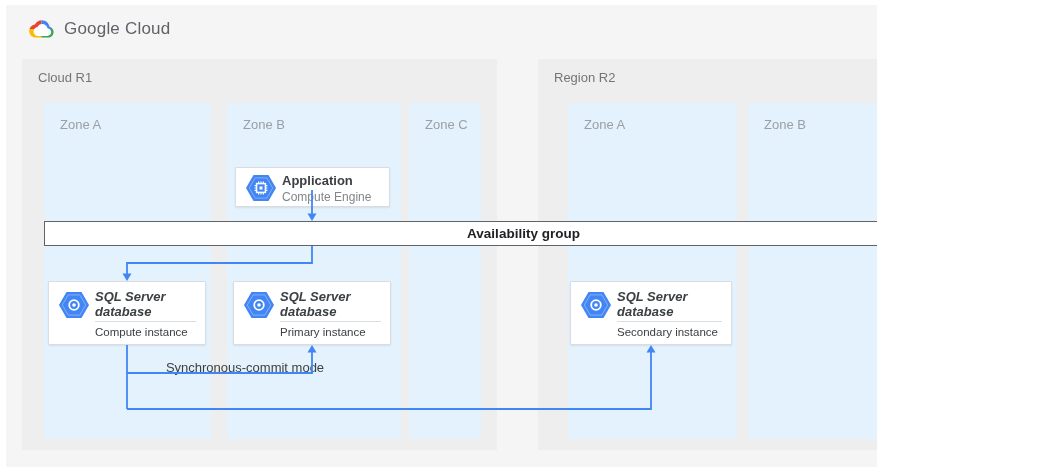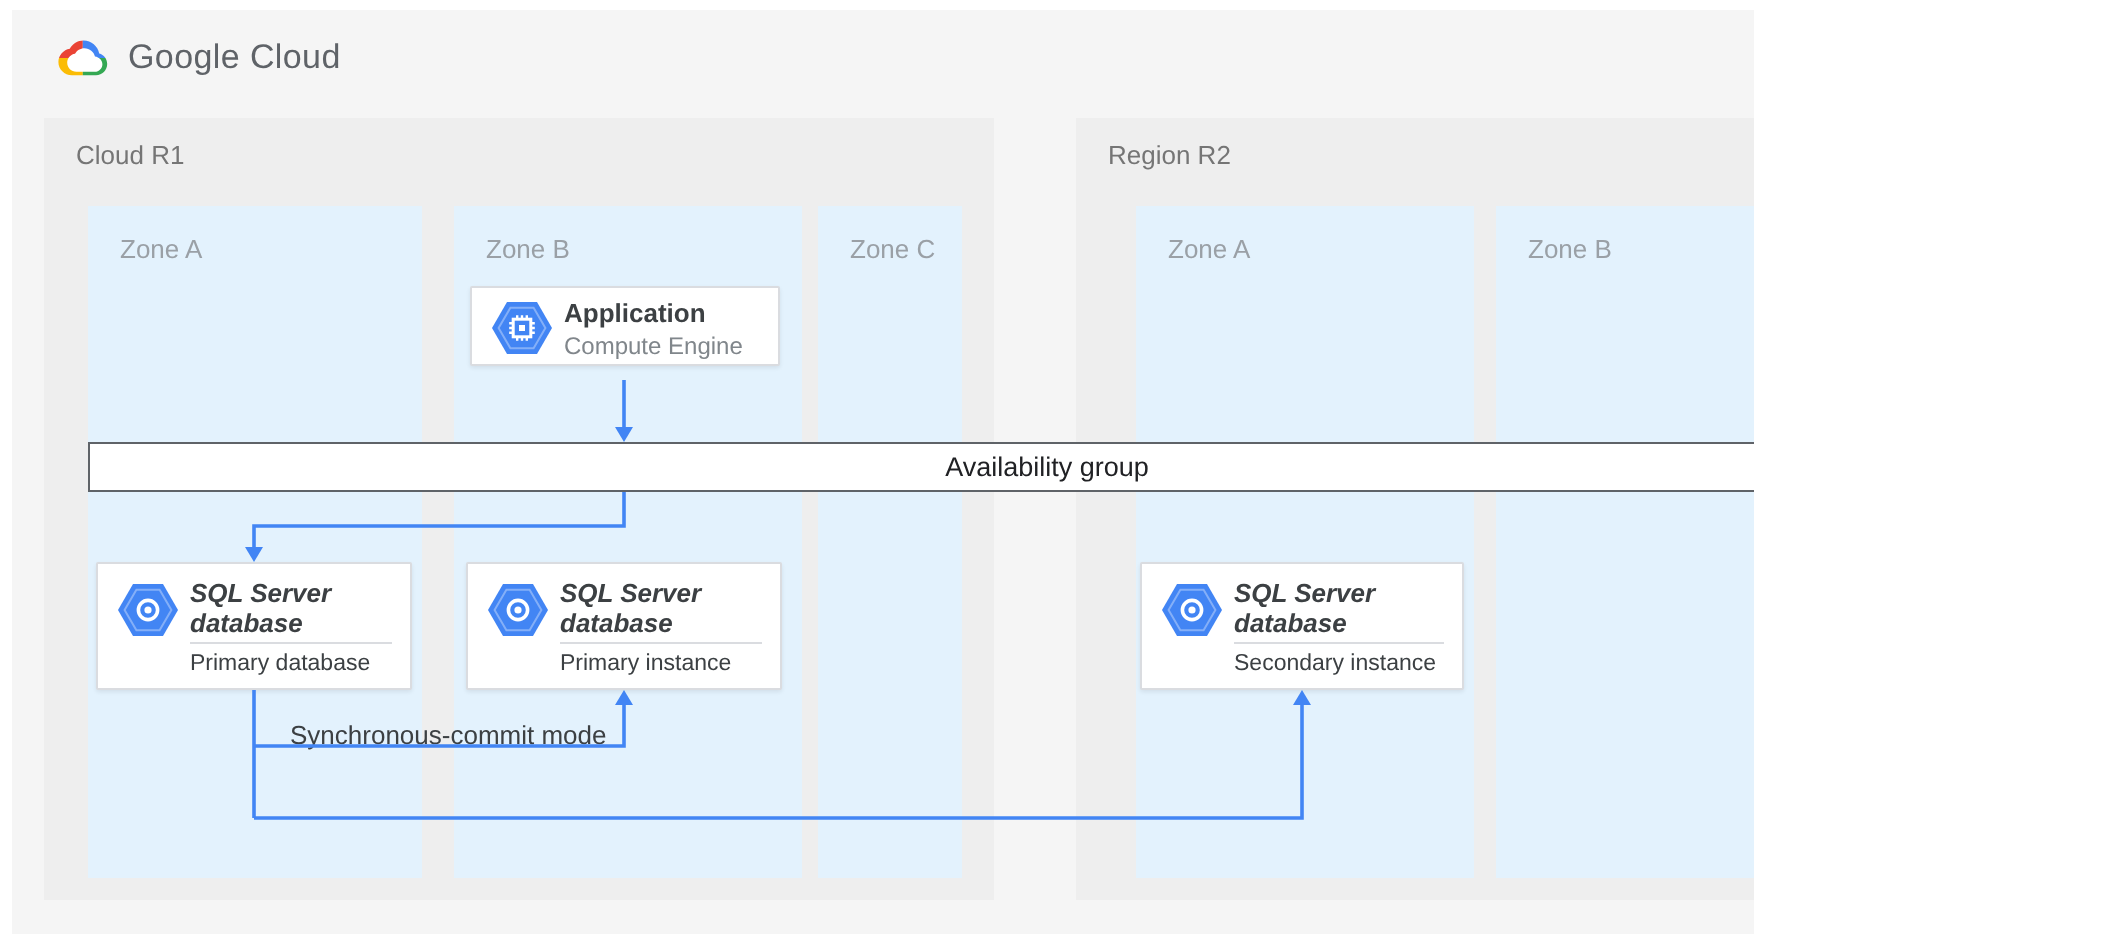--- a/index.html
+++ b/index.html
@@ -25,24 +25,24 @@
   .app-card .icon{top:7px;}
   .app-card .title{top:5px;}
   .app-card .subtitle{top:22px;font-size:12px;color:#80868B;}
   .sql-card .icon{top:10px;}
   .sql-card .title{top:7px;width:106px;font-style:italic;}
   .sql-card .divider{position:absolute;left:46px;right:9px;top:39px;height:1px;background:#DADCE0;}
   .sql-card .subtitle{top:44px;font-size:11.5px;color:#3C4043;}
 
   
   .avail-bar{position:absolute;left:44px;top:221px;width:959px;height:25px;background:#ffffff;border:1.5px solid #5F6368;box-sizing:border-box;display:flex;align-items:center;justify-content:center;}
-  .avail-bar span{font-size:13.5px;color:#202124;}
+  .avail-bar span{font-size:13.5px;color:#202124;font-weight:bold;}
 
   
-  .conn-label{position:absolute;font-size:13px;color:#3C4043;text-align:left;width:200px;}
+  .conn-label{position:absolute;font-size:13px;color:#3C4043;text-align:center;width:200px;}
   #sync-label{left:139px;top:355px;}
   #async-label{left:425px;top:392px;}
 
   #wires{position:absolute;left:0;top:0;pointer-events:none;}
 </style>
 </head>
 <body>
 
 <div id="stage">
   <div id="canvas">
@@ -85,21 +85,21 @@
     <div class="zone" style="left:562px;width:169px;">
       <div class="zone-label">Zone A</div>
     </div>
     <div class="zone" style="left:742px;width:165px;">
       <div class="zone-label">Zone B</div>
     </div>
     <div class="zone" style="left:922px;width:82px;">
       <div class="zone-label">Zone C</div>
     </div>
 
-    <div class="card app-card" style="left:229px;top:138px;width:155px;height:40px;">
+    <div class="card app-card" style="left:229px;top:162px;width:155px;height:40px;">
       <span class="icon">
         <svg width="30" height="26" viewBox="0 0 30 26">
           <polygon points="7.5,0 22.5,0 30,13 22.5,26 7.5,26 0,13" fill="#4285F4"></polygon>
           <polygon points="9.2,2.9 20.8,2.9 26.7,13 20.8,23.1 9.2,23.1 3.3,13" fill="none" stroke="rgba(255,255,255,0.35)" stroke-width="1"></polygon>
           <rect x="10.6" y="8.6" width="8.8" height="8.8" fill="none" stroke="#ffffff" stroke-width="1.5"></rect>
           <rect x="13.5" y="11.5" width="3" height="3" fill="#ffffff"></rect>
           <g stroke="#ffffff" stroke-width="1.2">
             <path d="M12.6 6.6 V8.6 M15 6.6 V8.6 M17.4 6.6 V8.6"></path>
             <path d="M12.6 17.4 V19.4 M15 17.4 V19.4 M17.4 17.4 V19.4"></path>
             <path d="M8.6 10.6 H10.6 M8.6 13 H10.6 M8.6 15.4 H10.6"></path>
@@ -119,21 +119,21 @@
       <span class="icon">
         <svg width="30" height="26" viewBox="0 0 30 26">
           <polygon points="7.5,0 22.5,0 30,13 22.5,26 7.5,26 0,13" fill="#4285F4"></polygon>
           <polygon points="9.2,2.9 20.8,2.9 26.7,13 20.8,23.1 9.2,23.1 3.3,13" fill="none" stroke="rgba(255,255,255,0.35)" stroke-width="1"></polygon>
           <circle cx="15" cy="13" r="4.8" fill="none" stroke="#ffffff" stroke-width="1.8"></circle>
           <circle cx="15" cy="13" r="1.8" fill="#ffffff"></circle>
         </svg>
       </span>
       <div class="title">SQL Server database</div>
       <div class="divider"></div>
-      <div class="subtitle">Primary database</div>
+      <div class="subtitle">Compute instance</div>
     </div>
 
     <div class="card sql-card" style="left:227px;top:276px;width:158px;height:64px;">
       <span class="icon">
         <svg width="30" height="26" viewBox="0 0 30 26">
           <polygon points="7.5,0 22.5,0 30,13 22.5,26 7.5,26 0,13" fill="#4285F4"></polygon>
           <polygon points="9.2,2.9 20.8,2.9 26.7,13 20.8,23.1 9.2,23.1 3.3,13" fill="none" stroke="rgba(255,255,255,0.35)" stroke-width="1"></polygon>
           <circle cx="15" cy="13" r="4.8" fill="none" stroke="#ffffff" stroke-width="1.8"></circle>
           <circle cx="15" cy="13" r="1.8" fill="#ffffff"></circle>
         </svg>

